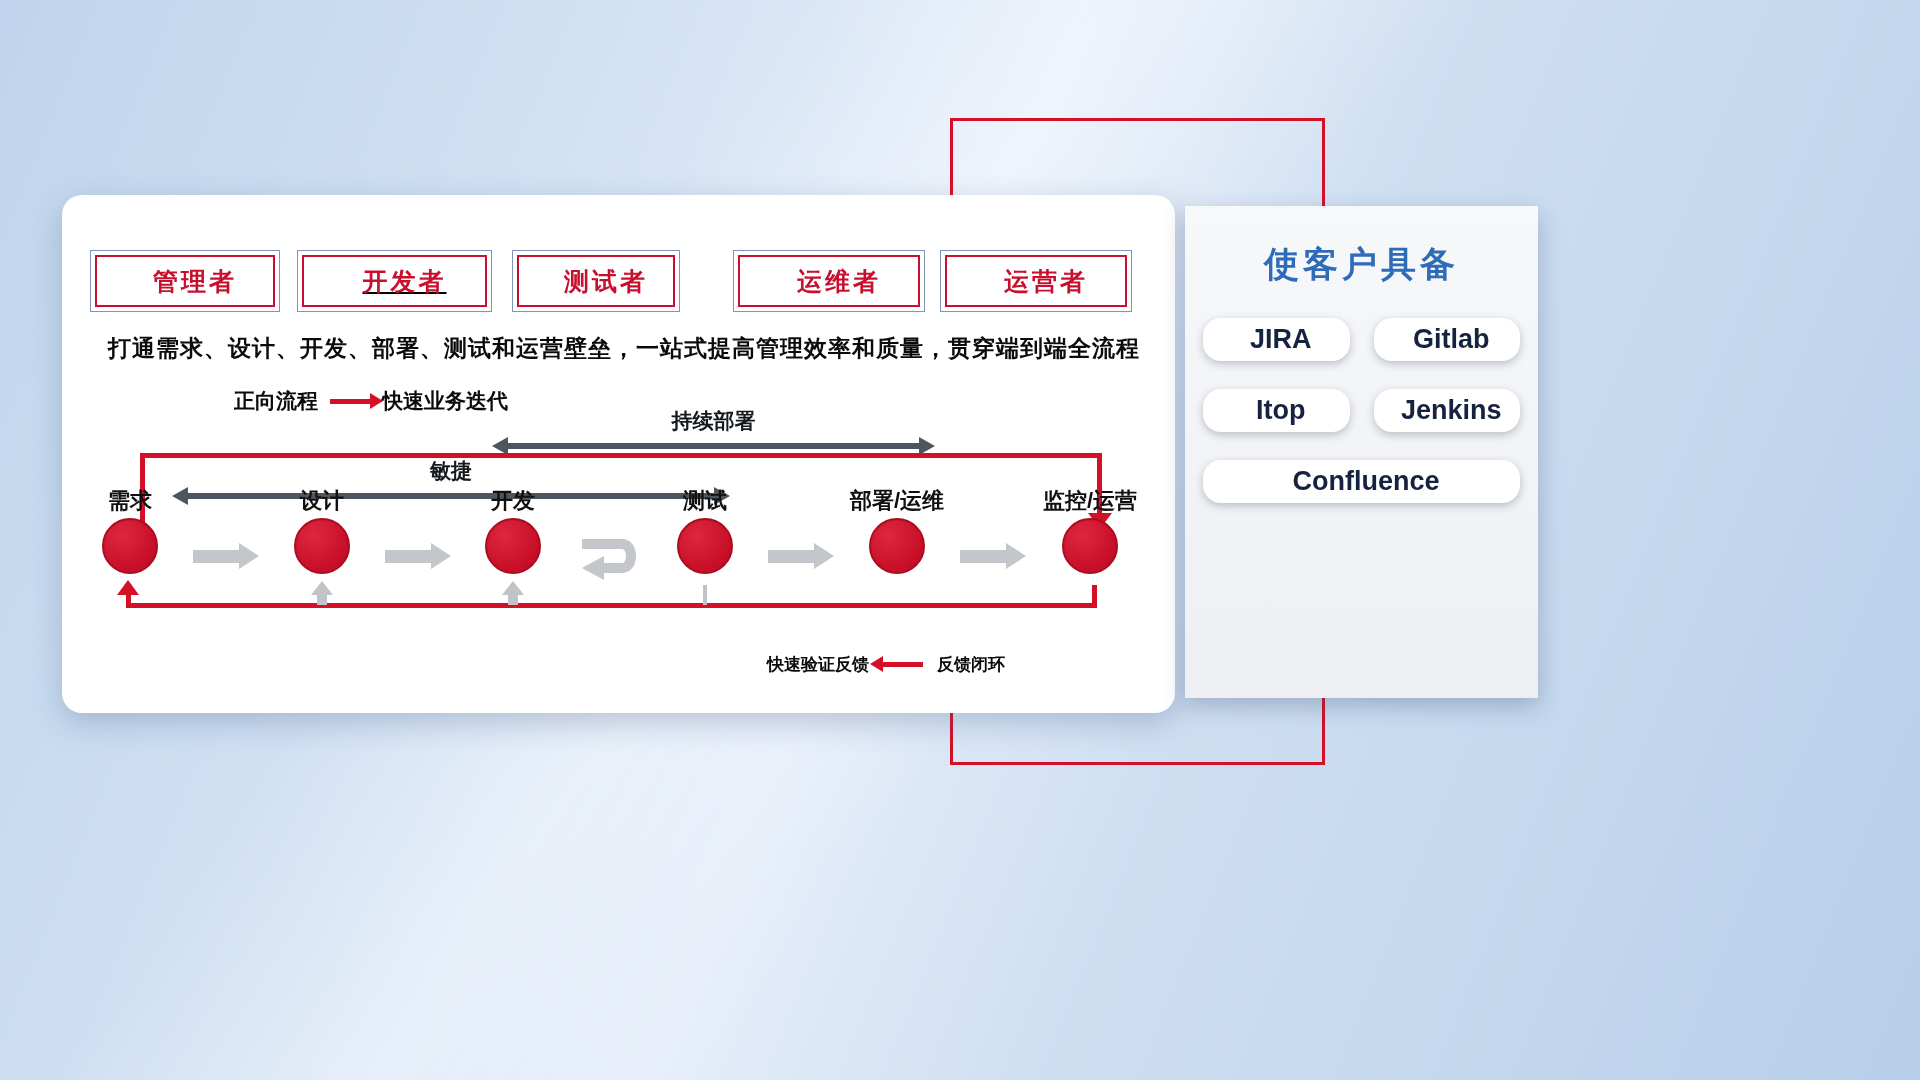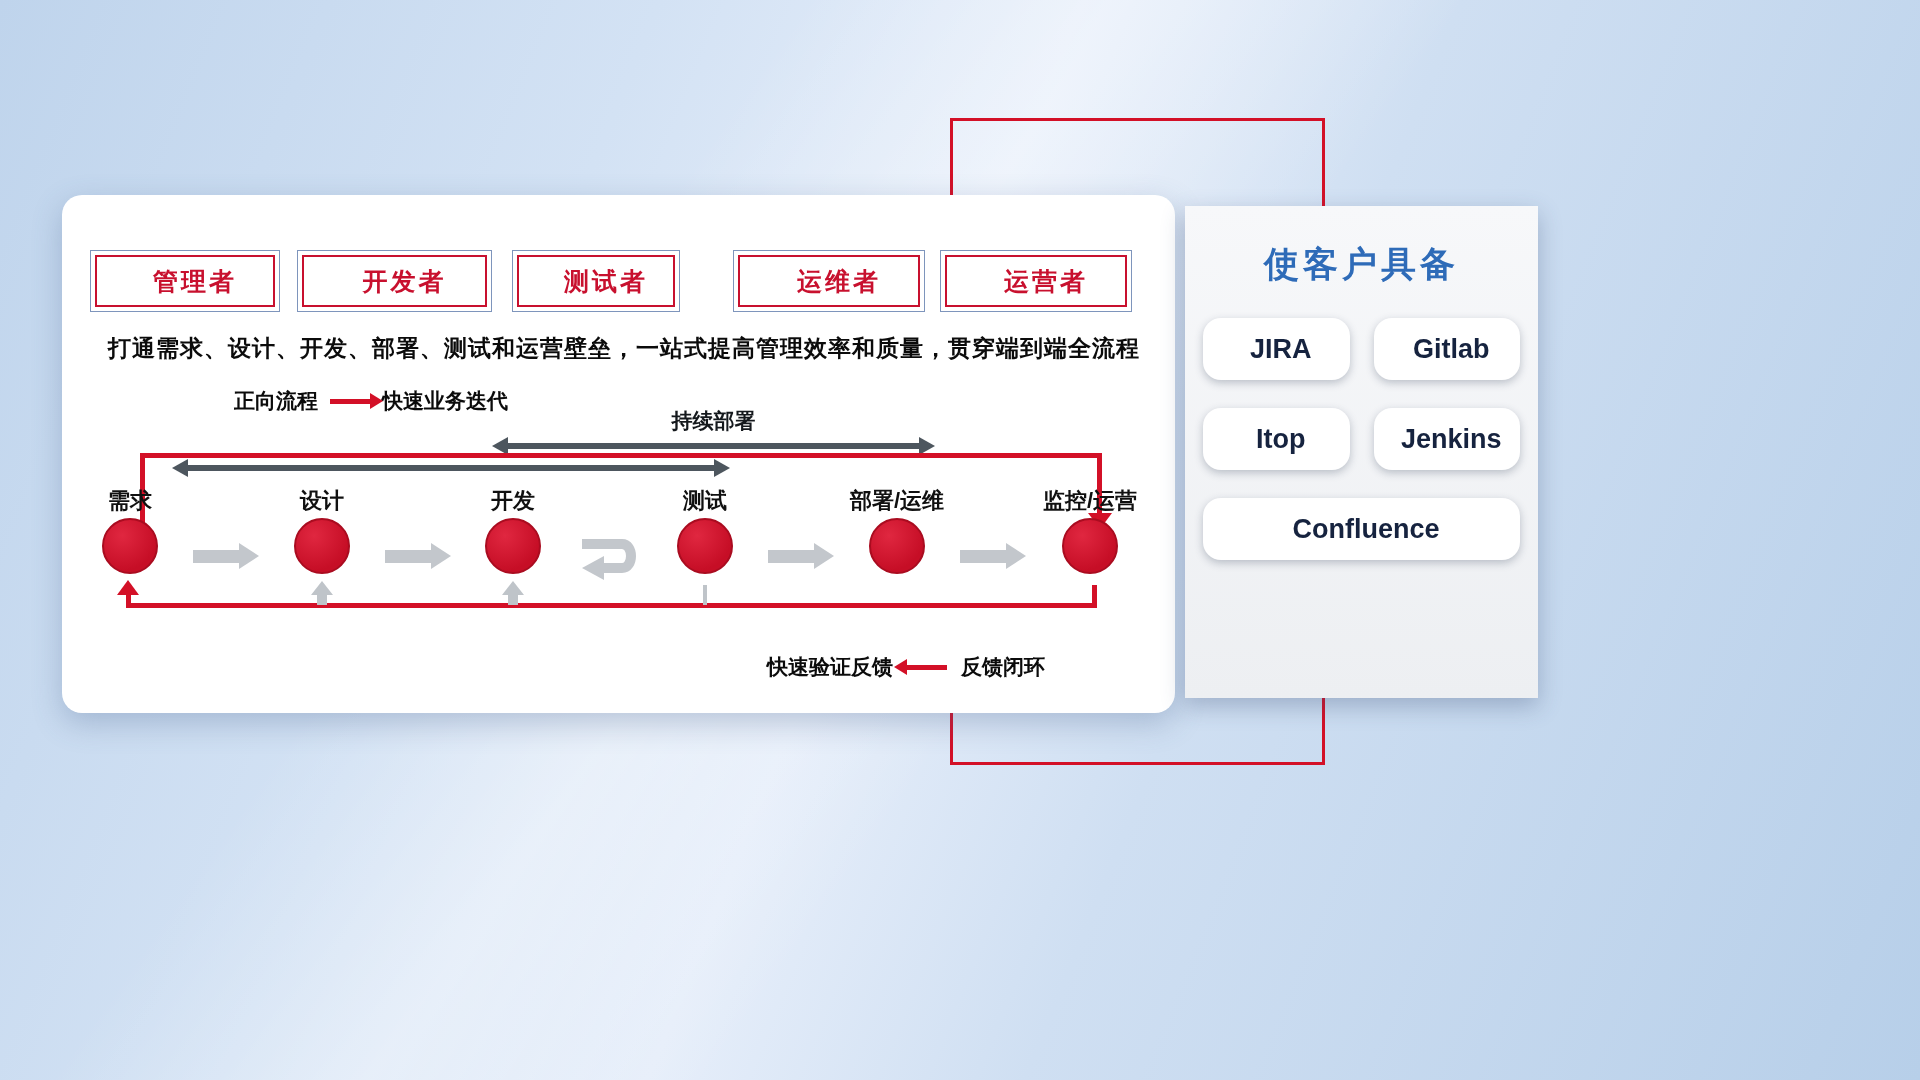--- a/index.html
+++ b/index.html
@@ -30,21 +30,21 @@
 
   .role-box {
     position:absolute; top:55px; height:62px; background:#fff;
     border:1px solid #7e95bc; padding:4px;
   }
   .role-inner {
     width:100%; height:100%; border:2px solid #c8102e;
     display:flex; align-items:center; justify-content:center;
     font-size:25px; font-weight:bold; color:#c8102e; letter-spacing:3px;padding-left:20px;
   }
-  .rb1{left:28px;width:190px;} .rb2{left:235px;width:195px;} .rb3{left:450px;width:168px;}
+  .rb1{left:28px;width:190px;} .rb2{left:235px;width:195px;text-decoration:underline;} .rb3{left:450px;width:168px;}
   .rb4{left:671px;width:192px;} .rb5{left:878px;width:192px;}
 
   .subtitle {
     position:absolute; left:46px; top:138px; font-size:23px; font-weight:bold;
     color:#0b0b0b; letter-spacing:1px; white-space:nowrap;
   }
 
   .legend-forward {
     position:absolute; left:172px; top:192px; display:flex; align-items:center; gap:12px;
     font-size:21px; font-weight:bold; color:#0b0b0b;
@@ -117,41 +117,41 @@
     border-left:11px solid transparent; border-right:11px solid transparent;
     border-bottom:14px solid #bfc4c9;
   }
   .uh1{left:249px;} .uh2{left:440px;}
   .up-stem { position:absolute; width:10px; height:11px; top:399px; background:#bfc4c9; }
   .us1{left:255px;} .us2{left:446px;}
   .test-line { position:absolute; left:641px; top:390px; width:4px; height:20px; background:#bfc4c9; }
 
   .legend-feedback {
     position:absolute; left:705px; top:458px; display:flex; align-items:center; gap:14px;
-    font-size:21px; font-weight:bold; color:#0b0b0b;
+    font-size:17px; font-weight:bold; color:#0b0b0b;
   }
 
   
   .right-panel {
     position:absolute; left:1185px; top:206px; width:353px; height:492px;
     background:linear-gradient(180deg,#f7f8fa,#edeff2);
     box-shadow:0 8px 22px rgba(55,75,115,.32); z-index:3;
     padding:36px 18px 0;
   }
   .rp-title {
     text-align:center; color:#2e6bb8; font-size:35px; font-weight:bold;
     letter-spacing:4px; line-height:44px; white-space:nowrap;
   }
   .rp-title2 { margin-top:26px; letter-spacing:2px; }
   .tools-grid {
     margin-top:32px; display:grid; grid-template-columns:1fr 1fr;
     column-gap:24px; row-gap:28px;
   }
   .tool-btn {
-    height:62px; background:#ffffff; border-radius:18px;
+    height:43px; background:#ffffff; border-radius:18px;
     box-shadow:0 3px 8px rgba(40,55,80,.28);
     display:flex; align-items:center; justify-content:center;
     font-size:27px; font-weight:bold; color:#16233f;padding-left:9px;
   }
   .tool-wide { grid-column:1 / 3; }
 </style>
 </head>
 <body>
 
 <div class="canvas">
@@ -183,20 +183,21 @@
       <span class="arrow-right"></span>
       <span>快速业务迭代</span>
     </div>
 
     <div class="span-group cd-group">
       <div>持续部署</div>
       <div class="dbl-arrow"></div>
     </div>
 
     <div class="span-group agile-group">
+      <div>敏捷</div>
       <div class="dbl-arrow"></div>
     </div>
 
     <div class="rl rl-top"></div>
     <div class="rl rl-left-v"></div>
     <div class="rl rl-right-v"></div>
     <div class="head-down"></div>
 
     <div class="rl rl-bottom"></div>
     <div class="rl rl-right-v2"></div>

